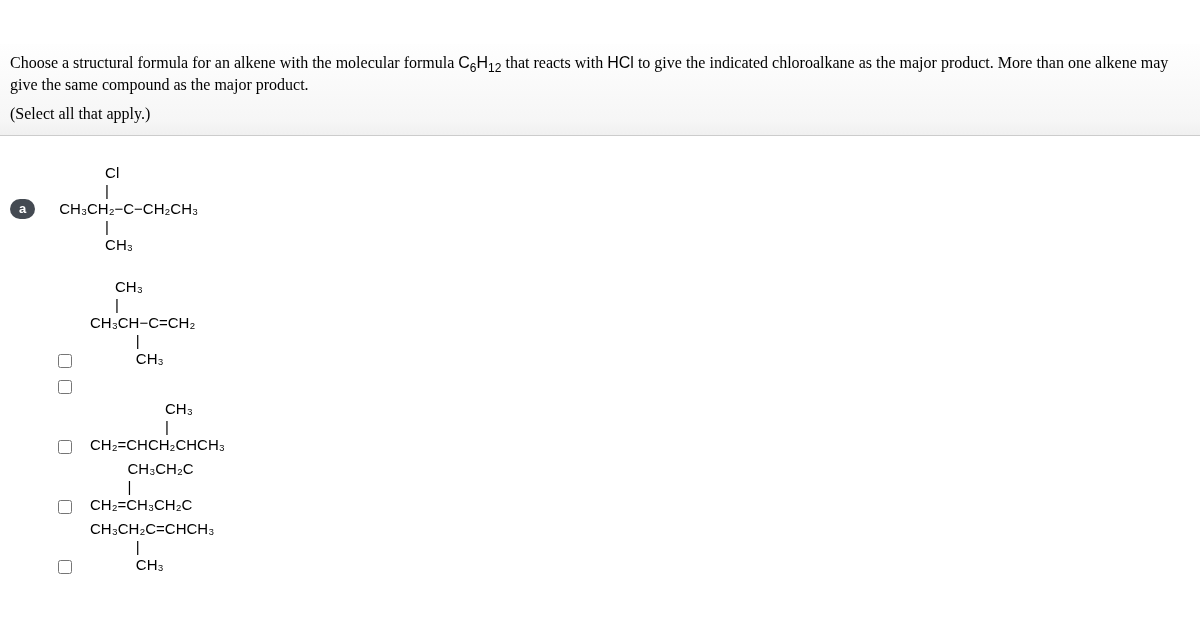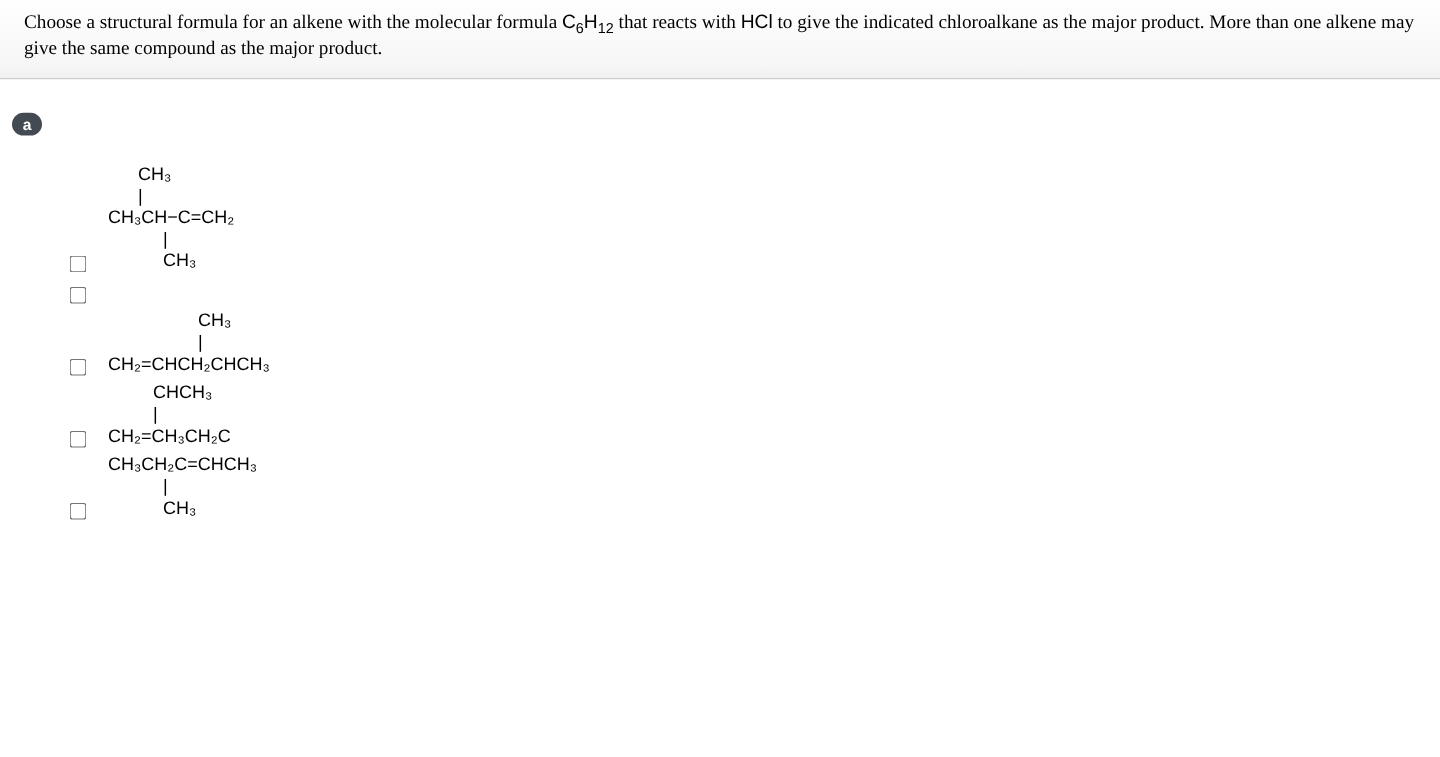--- a/index.html
+++ b/index.html
@@ -5,23 +5,24 @@
     * { box-sizing: border-box; margin: 0; padding: 0; }
     body {
       font-family: Georgia, 'Times New Roman', serif;
       font-size: 16px;
       color: #000;
       background: #fff;
       width: 1200px;
       height: 631px;
     }
     .question-header {
-      padding: 8px 10px 12px 20px;
+      padding: 8px 10px 12px 10px;
       border-bottom: 1px solid #ccc;
       background: linear-gradient(#fefefe, #f6f6f6 85%, #f0f0f0);
+      margin-top: 44px;
     }
     .question-text { line-height: 1.4; }
     .apply-text { margin-top: 8px; }
     .content { padding: 28px 10px 10px 10px; }
     .product-block { display: flex; align-items: center; gap: 24px; margin-bottom: 24px; }
     .badge {
       background: #444a52;
       color: #fff;
       border-radius: 10px;
       padding: 2px 9px;
@@ -53,26 +54,32 @@
     sub { font-size: 0.75em; vertical-align: sub; line-height: 0; }
     .molfrag { font-family: Arial, Helvetica, sans-serif; }
   </style>
 </head>
 <body>
 
 <div class="question-header">
   <div class="question-text">
     <span>Choose a structural formula for an alkene with the molecular formula </span><span class="molfrag">C</span><sub class="molfrag">6</sub><span class="molfrag">H</span><sub class="molfrag">12</sub><span> that reacts with </span><span class="molfrag">HCl</span><span> to give the indicated chloroalkane as the major product. More than one alkene may give the same compound as the major product.</span>
   </div>
+  <div class="apply-text">(Select all that apply.)</div>
 </div>
 
 <div class="content">
 
   <div class="product-block">
     <span class="badge">a</span>
+    <div class="structure"><span>           Cl</span>
+<span>           |</span>
+<span>CH₃CH₂−C−CH₂CH₃</span>
+<span>           |</span>
+<span>           CH₃</span></div>
   </div>
 
   <div class="option-row">
     <input type="checkbox" style="">
     <div class="structure"><span>      CH₃</span>
 <span>      |</span>
 <span>CH₃CH−C=CH₂</span>
 <span>           |</span>
 <span>           CH₃</span></div>
   </div>
@@ -83,21 +90,21 @@
 
   <div class="option-row">
     <input type="checkbox" style="">
     <div class="structure"><span>                  CH₃</span>
 <span>                  |</span>
 <span>CH₂=CHCH₂CHCH₃</span></div>
   </div>
 
   <div class="option-row">
     <input type="checkbox" style="">
-    <div class="structure"><span>         CHCH₃</span>
+    <div class="structure"><span>         CH₃CH₂C</span>
 <span>         |</span>
 <span>CH₂=CH₃CH₂C</span></div>
   </div>
 
   <div class="option-row">
     <input type="checkbox" style="">
     <div class="structure"><span>CH₃CH₂C=CHCH₃</span>
 <span>           |</span>
 <span>           CH₃</span></div>
   </div>

